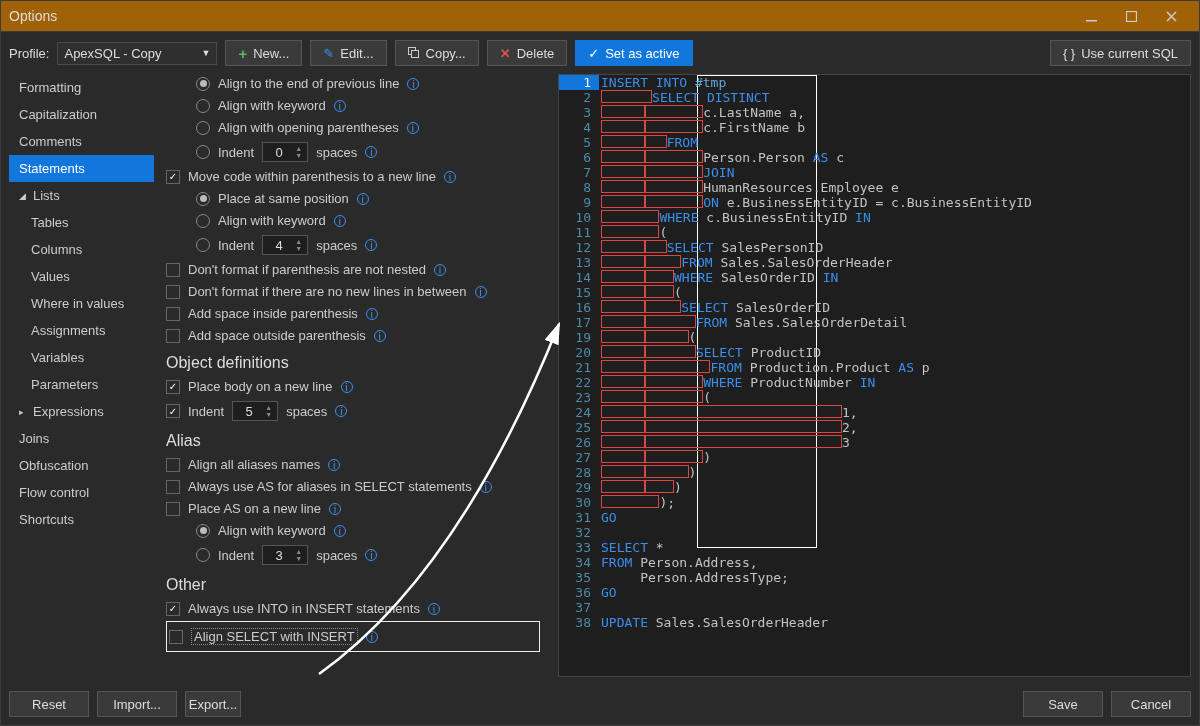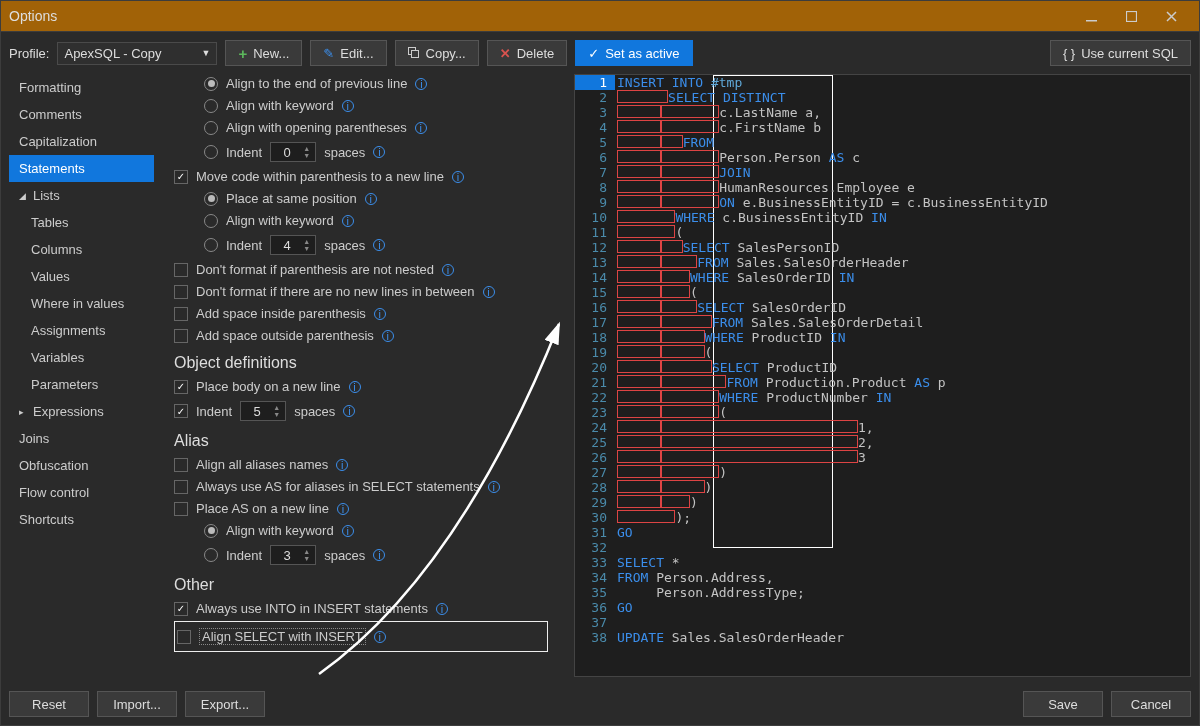--- a/index.html
+++ b/index.html
@@ -15,21 +15,21 @@
 .toolbar { display: flex; align-items: center; gap: 8px; }
 .toolbar-label { color: #ddd; }
 .profile-select { background: #2f2f2f; border: 1px solid #4a4a4a; color: #ddd; padding: 3px 6px; width: 160px; display: flex; justify-content: space-between; align-items: center; gap: 40px; }
 .btn { background: #3a3a3a; border: 1px solid #555; color: #ddd; padding: 4px 12px; display: flex; align-items: center; gap: 6px; cursor: pointer; height: 26px; }
 .btn-new .icon { color: #5cb85c; font-weight: bold; font-size: 15px; }
 .btn-edit .icon { color: #3b8eeb; }
 .btn-active { background: #1177dd; border-color: #1177dd; color:#fff; }
 .btn-x { color: #d9534f; font-weight: bold; }
 .spacer { flex: 1; }
 
-.main { flex: 1; display: flex; gap: 20px; overflow: hidden; position: relative; justify-content: flex-end; }
+.main { flex: 1; display: flex; gap: 12px; overflow: hidden; position: relative; justify-content: flex-end; }
 
 .leftcol { display: flex; flex-direction: column; gap: 0; width: 145px; }
 .nav-item { padding: 6px 10px; cursor: pointer; color: #ccc; }
 .nav-item.active { background: #1177dd; color: #fff; }
 .nav-subheader { padding: 6px 10px; display:flex; align-items:center; gap:4px; }
 .nav-sub { padding: 6px 10px 6px 22px; cursor: pointer; color: #ccc; }
 .chev { font-size: 9px; display: inline-block; width: 10px; }
 
 .midcol { flex: 0 0 380px; overflow: auto; display:flex; flex-direction:column; gap:3px; padding-right:6px; position:relative; }
 .midcol::-webkit-scrollbar { width: 12px; }
@@ -127,22 +127,22 @@
       <div class="btn">
           <span>{ }</span>
           <span>Use current SQL</span>
         </div>
     </div>
 
     <div class="main">
 
       <div class="leftcol">
         <div class="nav-item">Formatting</div>
+        <div class="nav-item">Capitalization</div>
         <div class="nav-item">Comments</div>
-        <div class="nav-item">Capitalization</div>
         <div class="nav-item active">Statements</div>
         <div class="nav-subheader">
             <span class="chev">◢</span>
             <span>Lists</span>
           </div>
         <div class="nav-sub">Tables</div>
         <div class="nav-sub">Columns</div>
         <div class="nav-sub">Values</div>
         <div class="nav-sub">Where in values</div>
         <div class="nav-sub">Assignments</div>
@@ -319,21 +319,20 @@
             <div class="code-line"><div class="gutter">8</div><div class="code-text"><span class="redbox" style="width:43.8px"></span><span class="redbox" style="width:58.4px"></span><span class="ident">HumanResources</span><span class="ident">.</span><span class="ident">Employee</span> <span class="ident">e</span></div></div>
             <div class="code-line"><div class="gutter">9</div><div class="code-text"><span class="redbox" style="width:43.8px"></span><span class="redbox" style="width:58.4px"></span><span class="kw">ON</span> <span class="ident">e</span><span class="ident">.</span><span class="ident">BusinessEntityID</span> <span class="ident">=</span> <span class="ident">c</span><span class="ident">.</span><span class="ident">BusinessEntityID</span></div></div>
             <div class="code-line"><div class="gutter">10</div><div class="code-text"><span class="redbox" style="width:58.4px"></span><span class="kw">WHERE</span> <span class="ident">c</span><span class="ident">.</span><span class="ident">BusinessEntityID</span> <span class="kw">IN</span></div></div>
             <div class="code-line"><div class="gutter">11</div><div class="code-text"><span class="redbox" style="width:58.4px"></span><span class="ident">(</span></div></div>
             <div class="code-line"><div class="gutter">12</div><div class="code-text"><span class="redbox" style="width:43.8px"></span><span class="redbox" style="width:21.9px"></span><span class="kw">SELECT</span> <span class="ident">SalesPersonID</span></div></div>
             <div class="code-line"><div class="gutter">13</div><div class="code-text"><span class="redbox" style="width:43.8px"></span><span class="redbox" style="width:36.5px"></span><span class="kw">FROM</span> <span class="ident">Sales</span><span class="ident">.</span><span class="ident">SalesOrderHeader</span></div></div>
             <div class="code-line"><div class="gutter">14</div><div class="code-text"><span class="redbox" style="width:43.8px"></span><span class="redbox" style="width:29.2px"></span><span class="kw">WHERE</span> <span class="ident">SalesOrderID</span> <span class="kw">IN</span></div></div>
             <div class="code-line"><div class="gutter">15</div><div class="code-text"><span class="redbox" style="width:43.8px"></span><span class="redbox" style="width:29.2px"></span><span class="ident">(</span></div></div>
             <div class="code-line"><div class="gutter">16</div><div class="code-text"><span class="redbox" style="width:43.8px"></span><span class="redbox" style="width:36.5px"></span><span class="kw">SELECT</span> <span class="ident">SalesOrderID</span></div></div>
             <div class="code-line"><div class="gutter">17</div><div class="code-text"><span class="redbox" style="width:43.8px"></span><span class="redbox" style="width:51.1px"></span><span class="kw">FROM</span> <span class="ident">Sales</span><span class="ident">.</span><span class="ident">SalesOrderDetail</span></div></div>
-            <div class="code-line"><div class="gutter">18</div><div class="code-text"><span class="redbox" style="width:43.8px"></span><span class="redbox" style="width:43.8px"></span><span class="kw">WHERE</span> <span class="ident">ProductID</span> <span class="kw">IN</span></div></div>
             <div class="code-line"><div class="gutter">19</div><div class="code-text"><span class="redbox" style="width:43.8px"></span><span class="redbox" style="width:43.8px"></span><span class="ident">(</span></div></div>
             <div class="code-line"><div class="gutter">20</div><div class="code-text"><span class="redbox" style="width:43.8px"></span><span class="redbox" style="width:51.1px"></span><span class="kw">SELECT</span> <span class="ident">ProductID</span></div></div>
             <div class="code-line"><div class="gutter">21</div><div class="code-text"><span class="redbox" style="width:43.8px"></span><span class="redbox" style="width:65.7px"></span><span class="kw">FROM</span> <span class="ident">Production</span><span class="ident">.</span><span class="ident">Product</span> <span class="kw">AS</span> <span class="ident">p</span></div></div>
             <div class="code-line"><div class="gutter">22</div><div class="code-text"><span class="redbox" style="width:43.8px"></span><span class="redbox" style="width:58.4px"></span><span class="kw">WHERE</span> <span class="ident">ProductNumber</span> <span class="kw">IN</span></div></div>
             <div class="code-line"><div class="gutter">23</div><div class="code-text"><span class="redbox" style="width:43.8px"></span><span class="redbox" style="width:58.4px"></span><span class="ident">(</span></div></div>
             <div class="code-line"><div class="gutter">24</div><div class="code-text"><span class="redbox" style="width:43.8px"></span><span class="redbox" style="width:197.1px"></span><span class="num">1</span><span class="ident">,</span></div></div>
             <div class="code-line"><div class="gutter">25</div><div class="code-text"><span class="redbox" style="width:43.8px"></span><span class="redbox" style="width:197.1px"></span><span class="num">2</span><span class="ident">,</span></div></div>
             <div class="code-line"><div class="gutter">26</div><div class="code-text"><span class="redbox" style="width:43.8px"></span><span class="redbox" style="width:197.1px"></span><span class="num">3</span></div></div>
             <div class="code-line"><div class="gutter">27</div><div class="code-text"><span class="redbox" style="width:43.8px"></span><span class="redbox" style="width:58.4px"></span><span class="ident">)</span></div></div>
             <div class="code-line"><div class="gutter">28</div><div class="code-text"><span class="redbox" style="width:43.8px"></span><span class="redbox" style="width:43.8px"></span><span class="ident">)</span></div></div>
@@ -360,21 +359,21 @@
       </svg>
     </div>
 
     <div class="footer">
       <div class="btn" style="width:80px;justify-content:center;">
           <span>Reset</span>
         </div>
       <div class="btn" style="width:80px;justify-content:center;">
           <span>Import...</span>
         </div>
-      <div class="btn" style="width:80px;justify-content:center;">
+      <div class="btn" style="width:56px;justify-content:center;">
           <span>Export...</span>
         </div>
       <span class="spacer"></span>
       <div class="btn" style="width:80px;justify-content:center;">
           <span>Save</span>
         </div>
       <div class="btn" style="width:80px;justify-content:center;">
           <span>Cancel</span>
         </div>
     </div>

